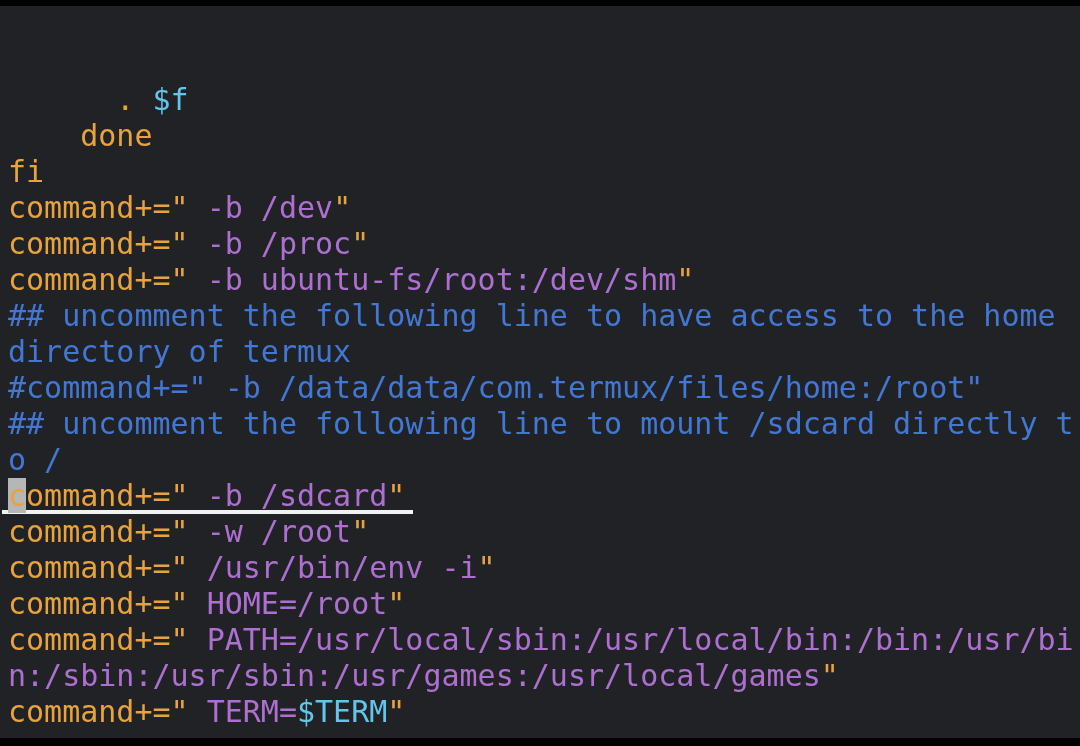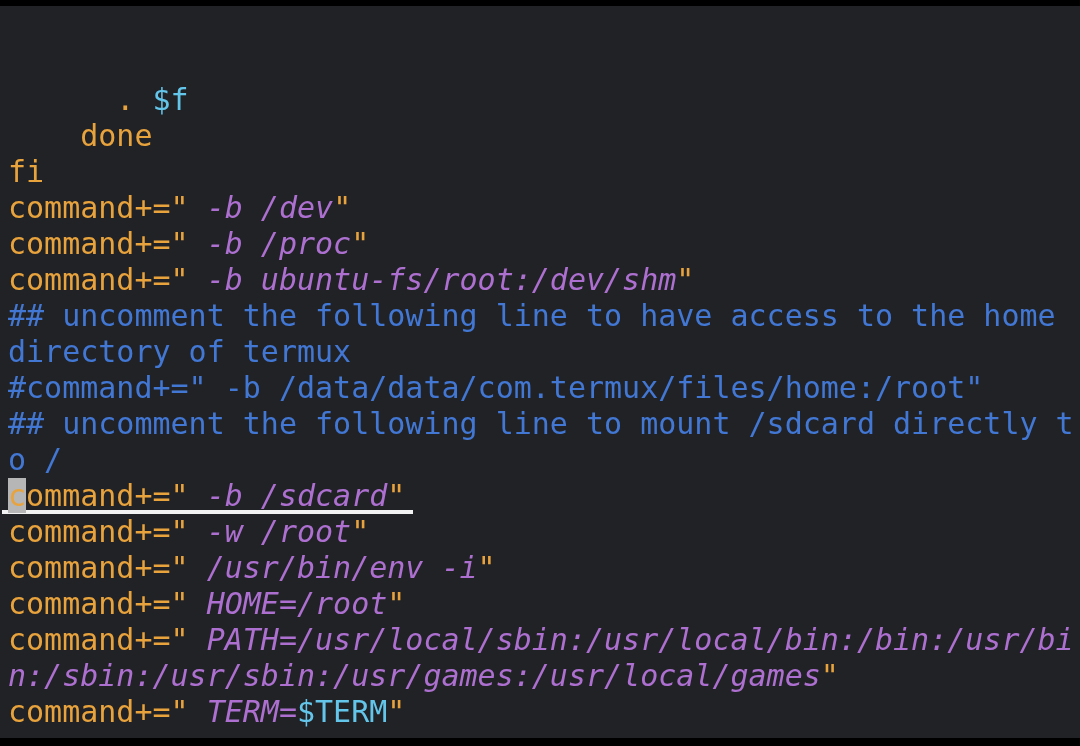--- a/index.html
+++ b/index.html
@@ -22,21 +22,21 @@
     padding: 4px 0 0 8px;
     font-size: 30px;
     line-height: 36px;
     white-space: pre;
   }
   .row {
     height: 36px;
   }
   .seg { white-space: pre; }
   .seg.kw  { color: var(--kw,  #e8a33d); }
-  .seg.str { color: var(--str, #ad70d0); font-style: italic; }
+  .seg.str { color: var(--str, #ad70d0); }
   .seg.com { color: var(--com, #4277d4); }
   .seg.var { color: var(--var, #63c5ea); }
   .cursor-block {
     background: var(--cursorbg, #b6b6b6);
   }
   .underlined {
     display: inline-block;
     border-bottom: 4px solid var(--underline, #f2f2f2);
     margin-left: -6px;
     padding-left: 6px;

